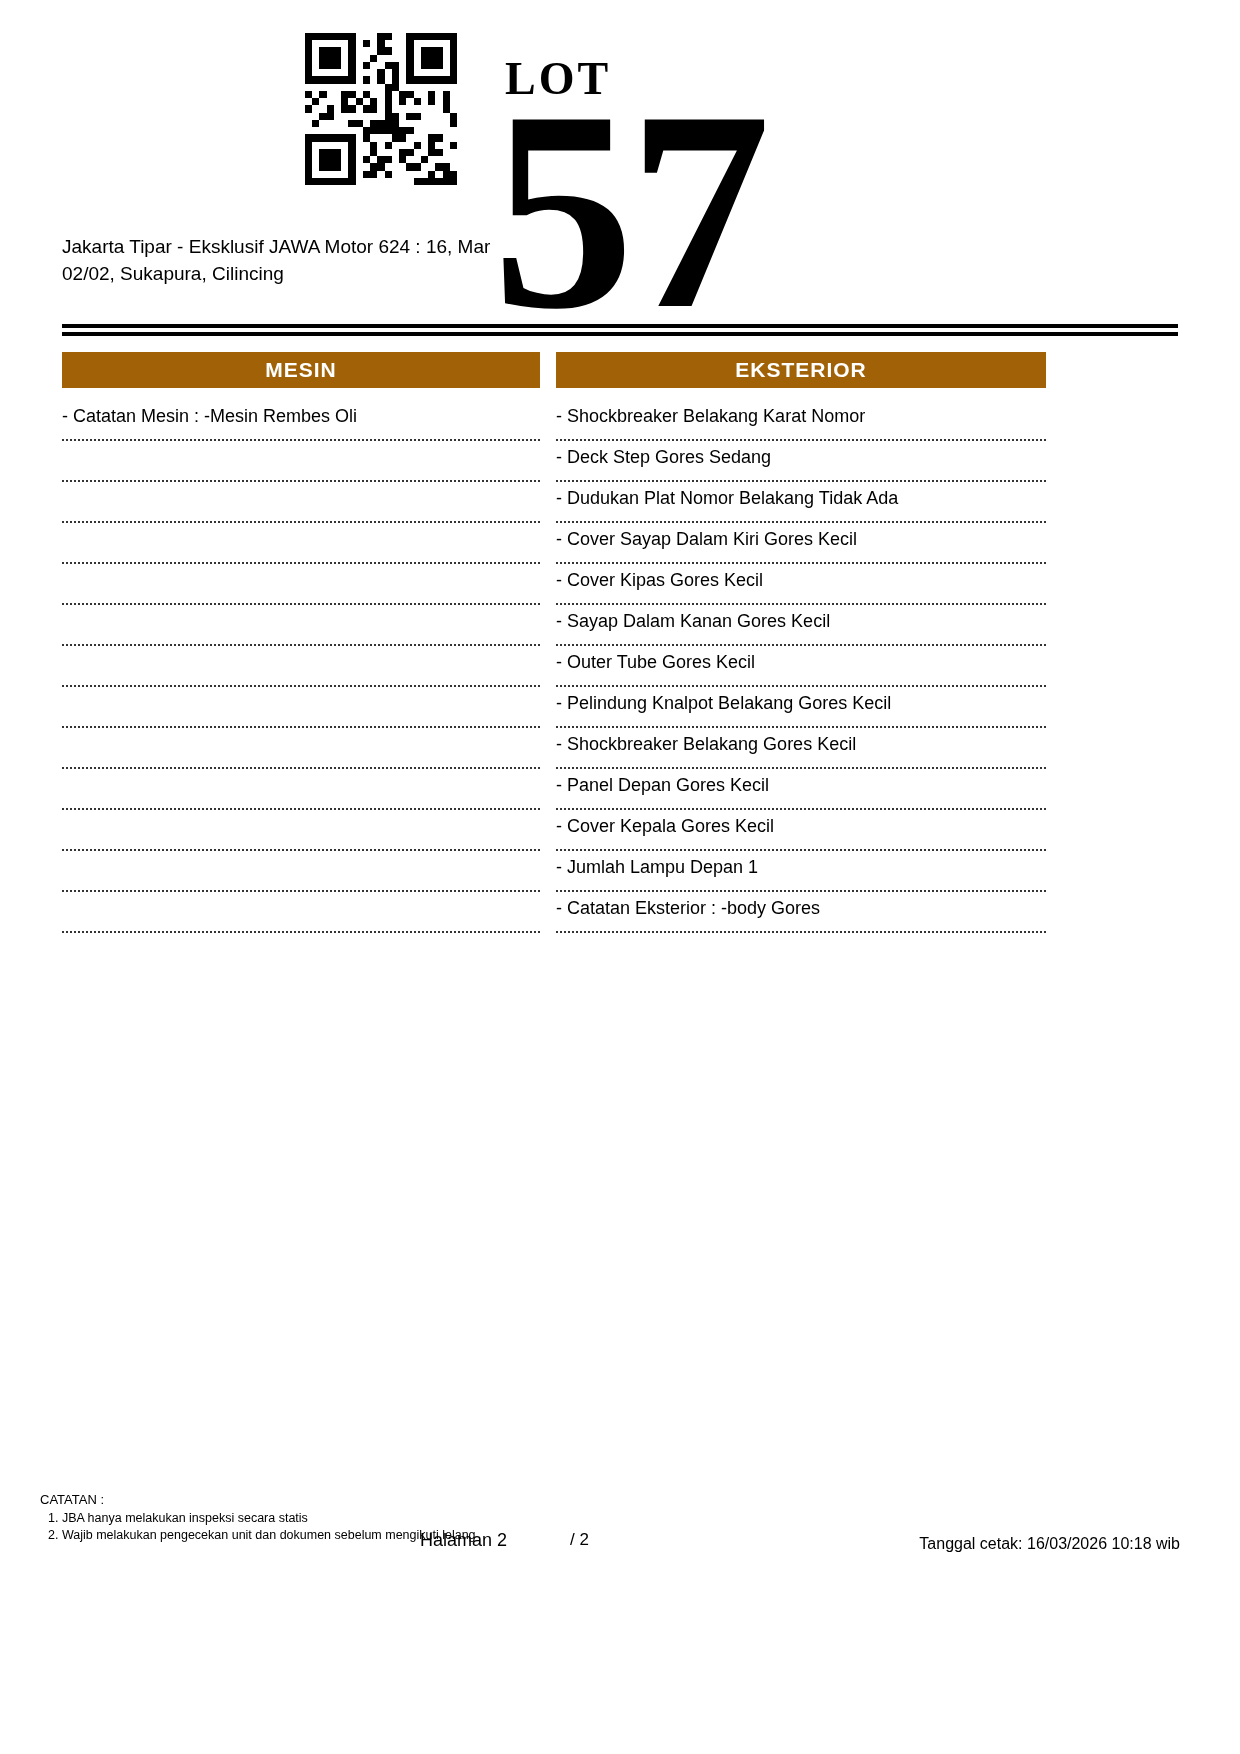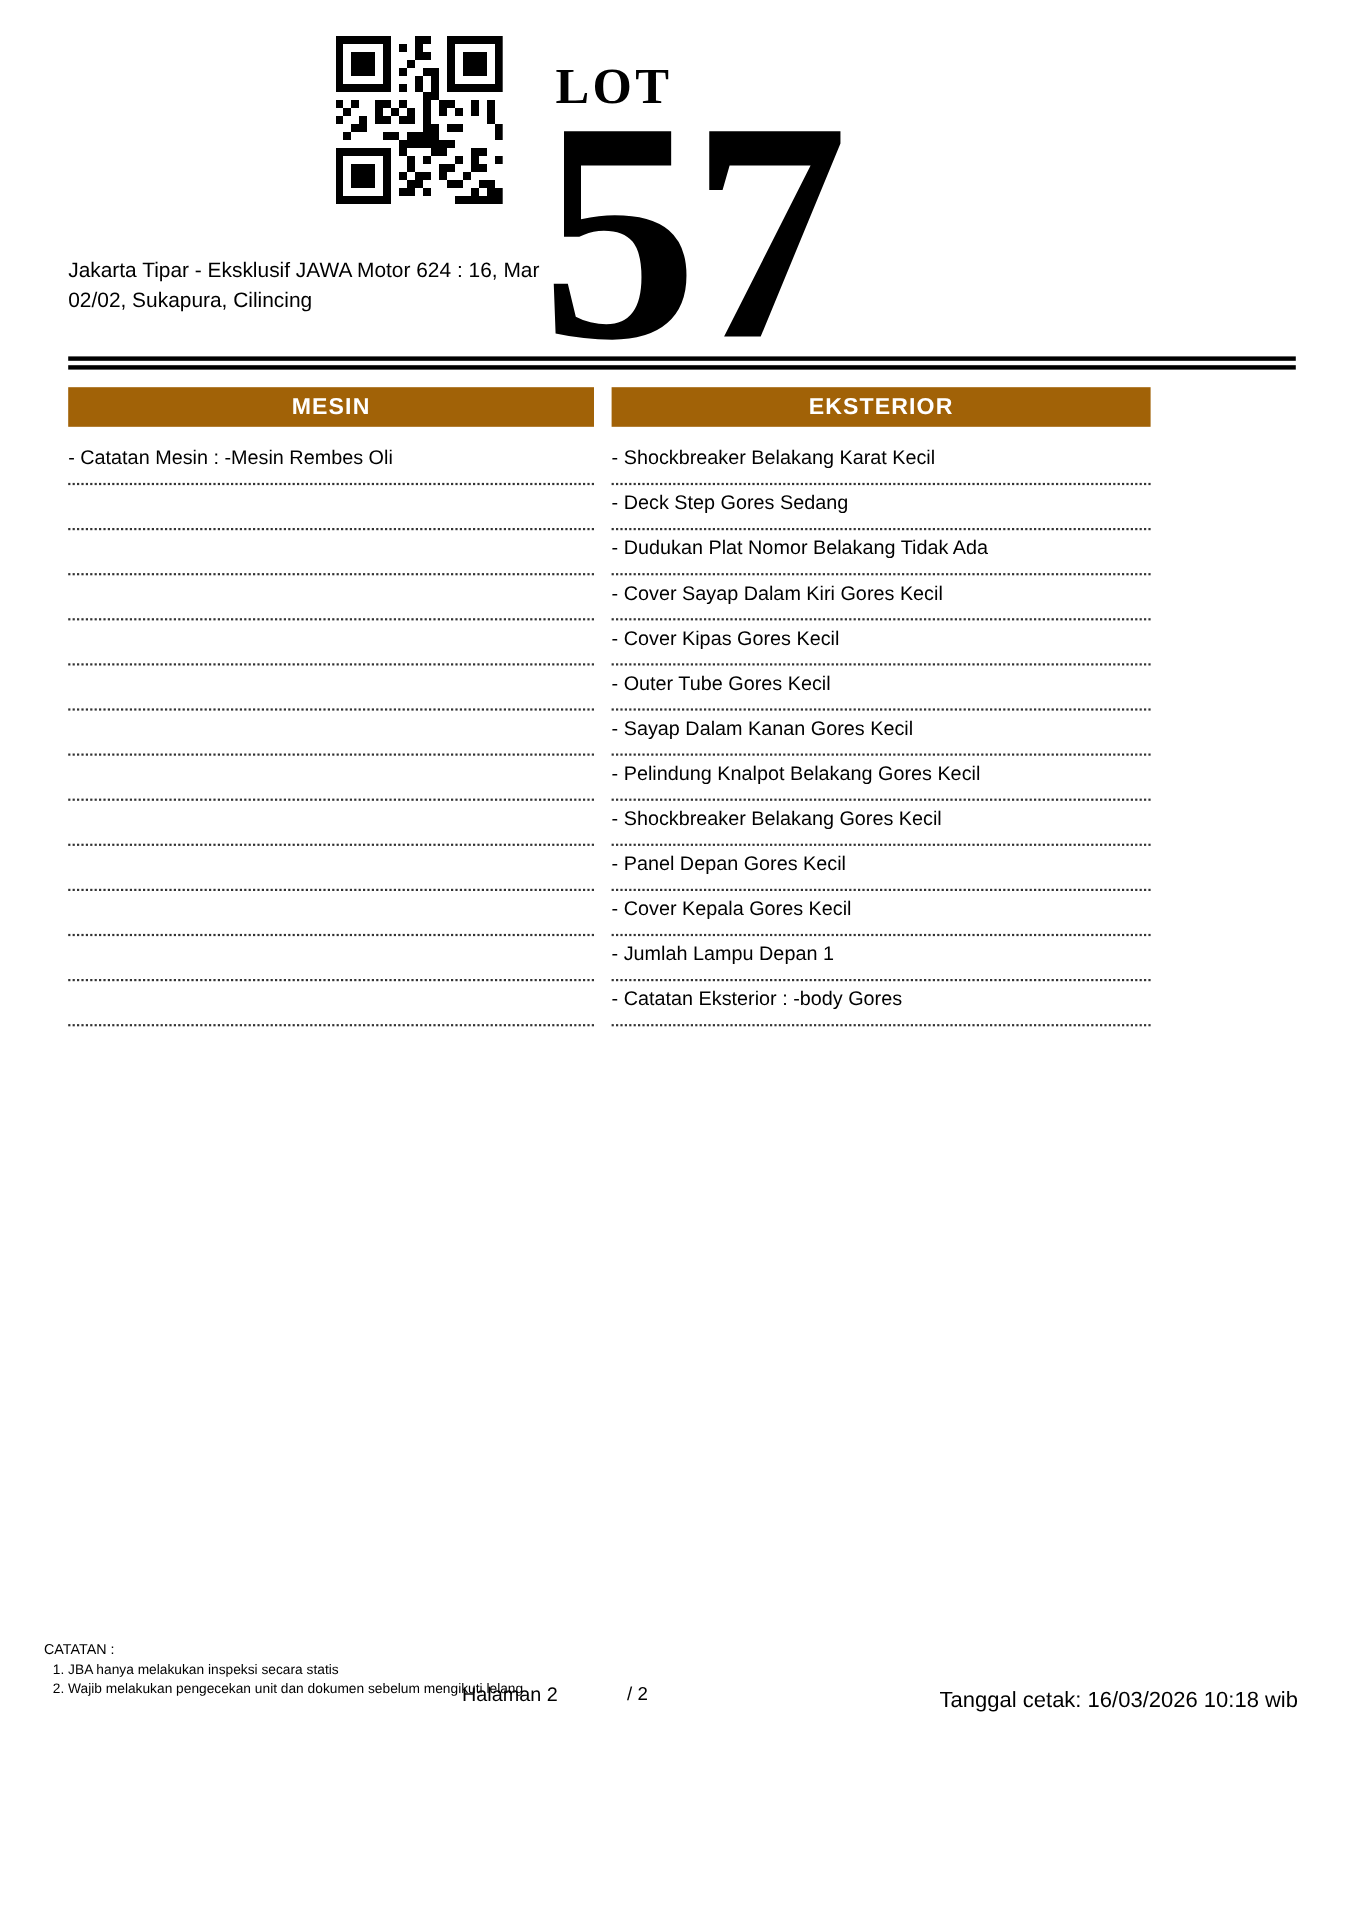--- a/index.html
+++ b/index.html
@@ -104,21 +104,21 @@
   .page-total {
     position: absolute;
     left: 570px;
     top: 1530px;
     font-size: 17px;
   }
   .print-date {
     position: absolute;
     right: 60px;
     top: 1535px;
-    font-size: 20px;
+    font-size: 16px;
   }
 </style>
 </head>
 <body>
 
 <div class="page">
 
   <svg class="qr" viewBox="0 0 147 147" shape-rendering="crispEdges" aria-hidden="true">
       <rect x="0" y="0" width="147" height="147" fill="#fff"></rect>
       <rect x="70" y="0" width="7" height="7" fill="#000"></rect>
@@ -258,27 +258,27 @@
     <div class="row"><span></span></div>
     <div class="row"><span></span></div>
     <div class="row"><span></span></div>
     <div class="row"><span></span></div>
     <div class="row"><span></span></div>
     <div class="row"><span></span></div>
   </div>
 
   <div class="col col-right">
     <div class="col-header">EKSTERIOR</div>
-    <div class="row"><span>- Shockbreaker Belakang Karat Kecil</span></div>
+    <div class="row"><span>- Shockbreaker Belakang Karat Nomor</span></div>
     <div class="row"><span>- Deck Step Gores Sedang</span></div>
     <div class="row"><span>- Dudukan Plat Nomor Belakang Tidak Ada</span></div>
     <div class="row"><span>- Cover Sayap Dalam Kiri Gores Kecil</span></div>
     <div class="row"><span>- Cover Kipas Gores Kecil</span></div>
+    <div class="row"><span>- Sayap Dalam Kanan Gores Kecil</span></div>
     <div class="row"><span>- Outer Tube Gores Kecil</span></div>
-    <div class="row"><span>- Sayap Dalam Kanan Gores Kecil</span></div>
     <div class="row"><span>- Pelindung Knalpot Belakang Gores Kecil</span></div>
     <div class="row"><span>- Shockbreaker Belakang Gores Kecil</span></div>
     <div class="row"><span>- Panel Depan Gores Kecil</span></div>
     <div class="row"><span>- Cover Kepala Gores Kecil</span></div>
     <div class="row"><span>- Jumlah Lampu Depan 1</span></div>
     <div class="row"><span>- Catatan Eksterior :  -body Gores</span></div>
   </div>
 
   <div class="catatan-title">CATATAN :</div>
   <div class="catatan-notes">

